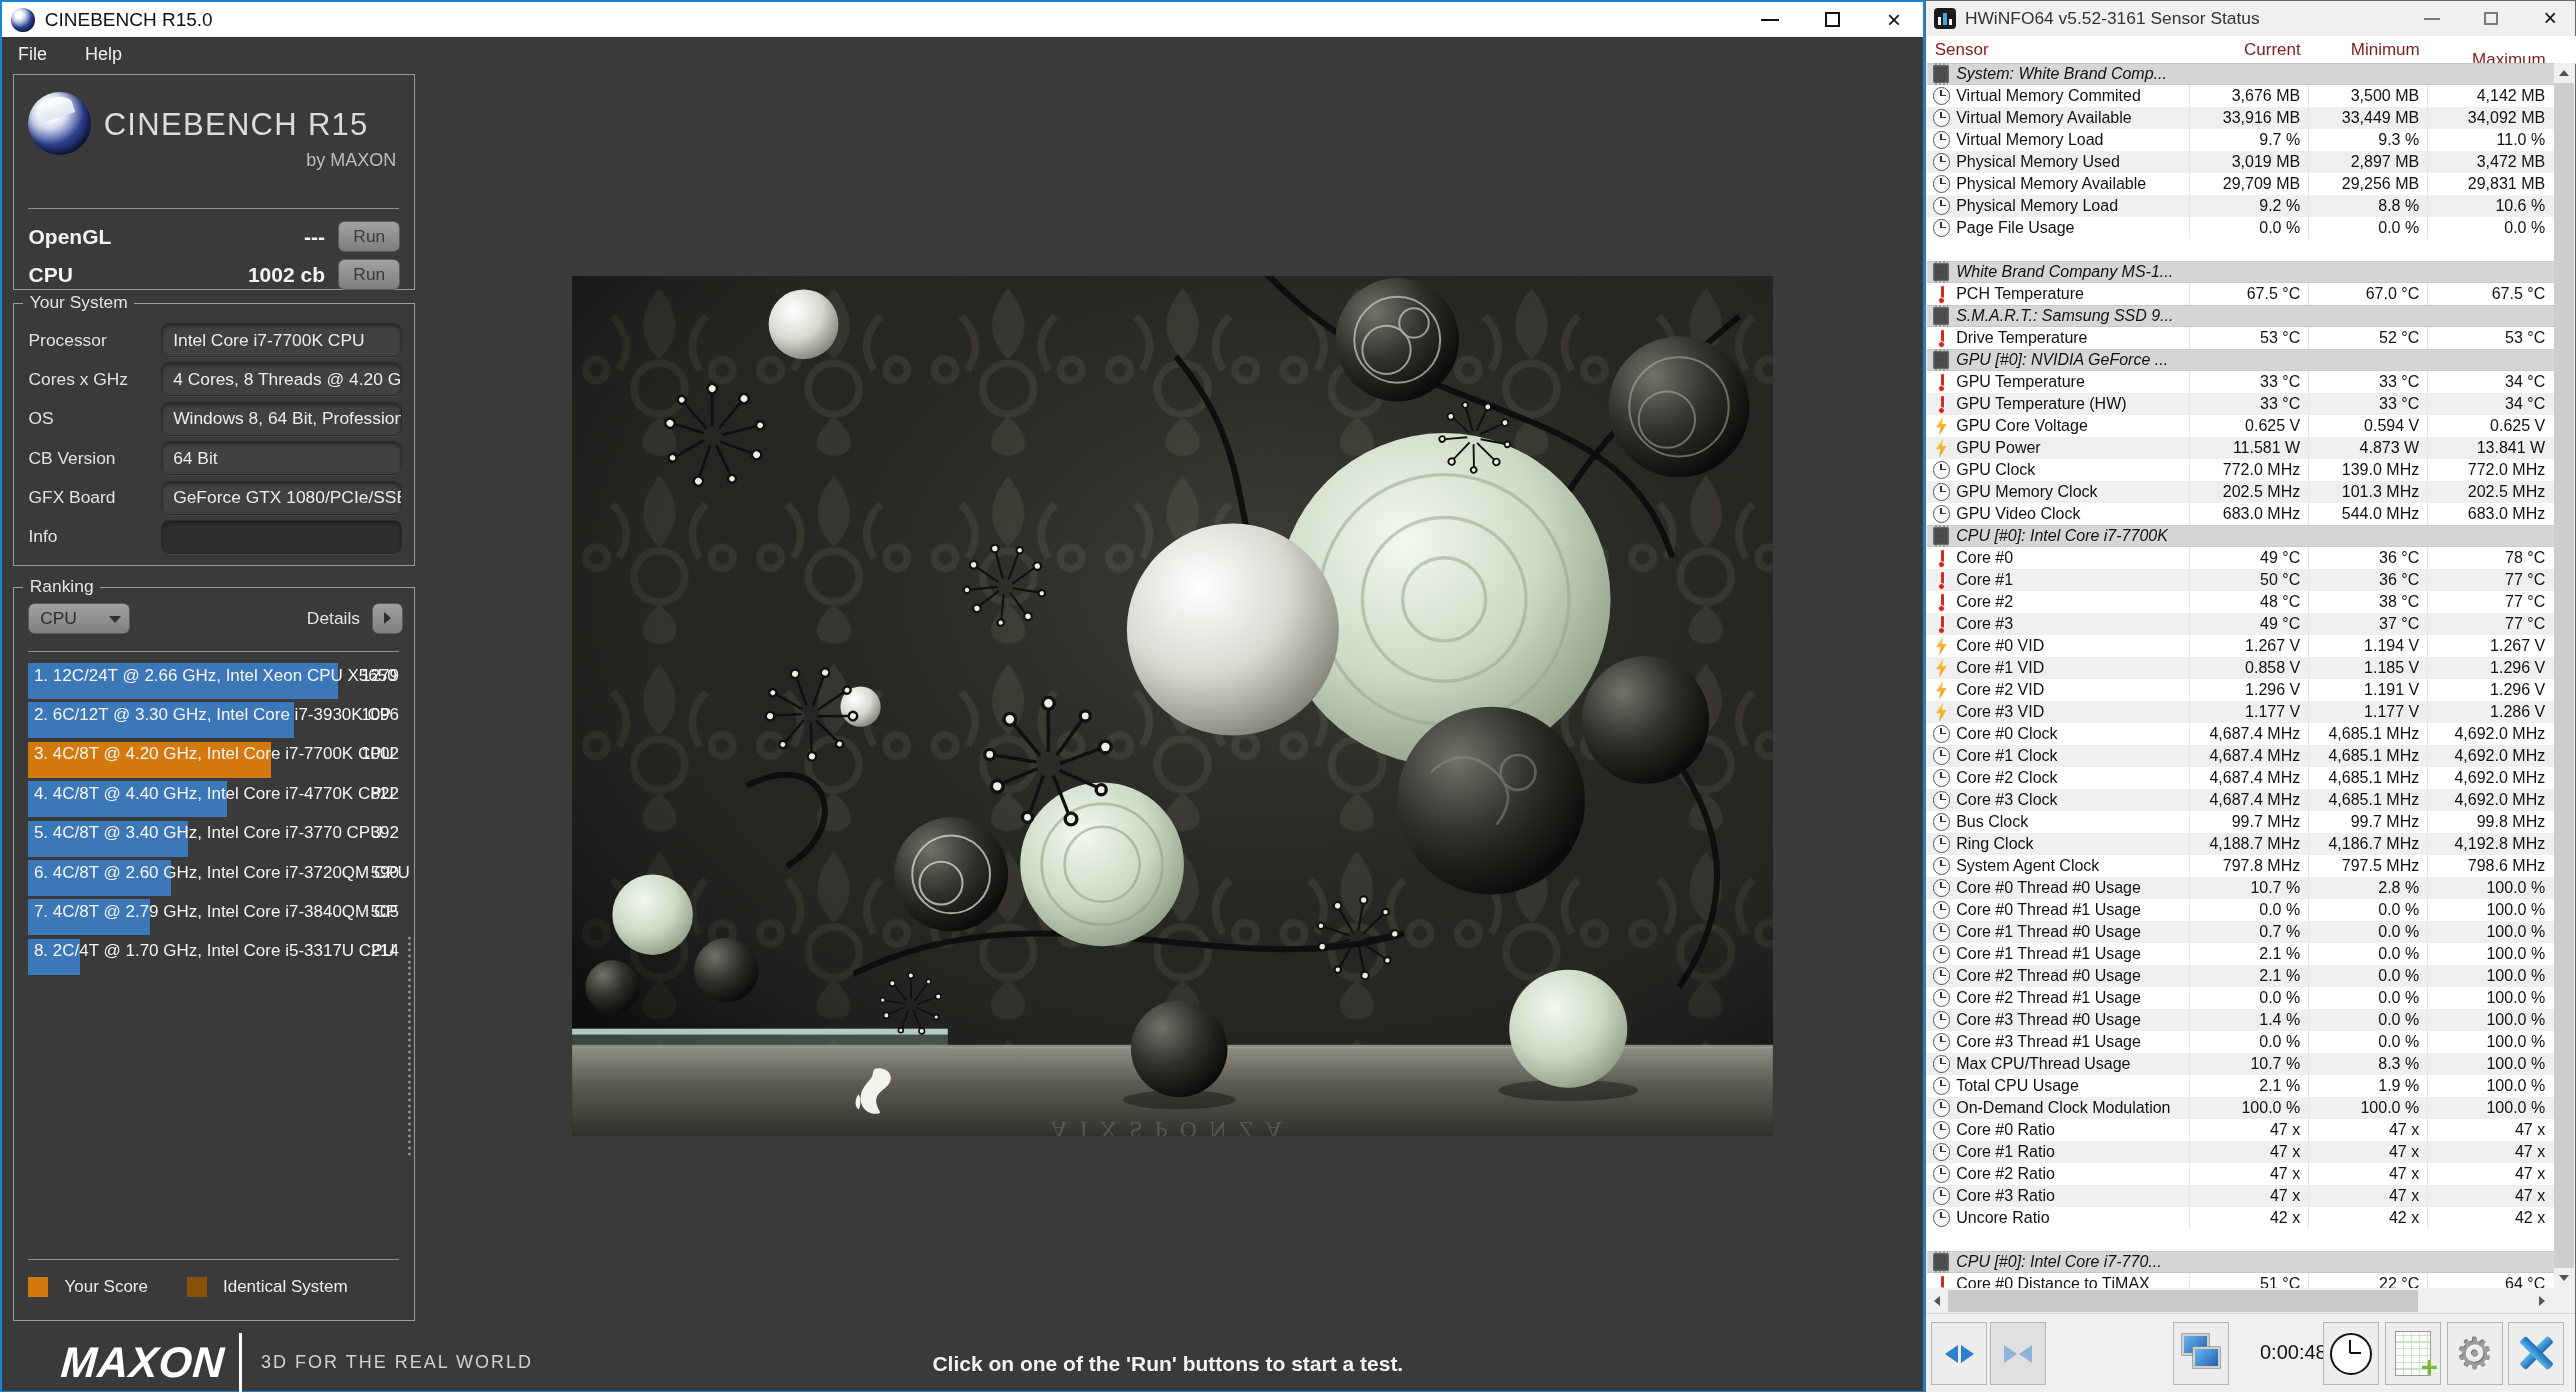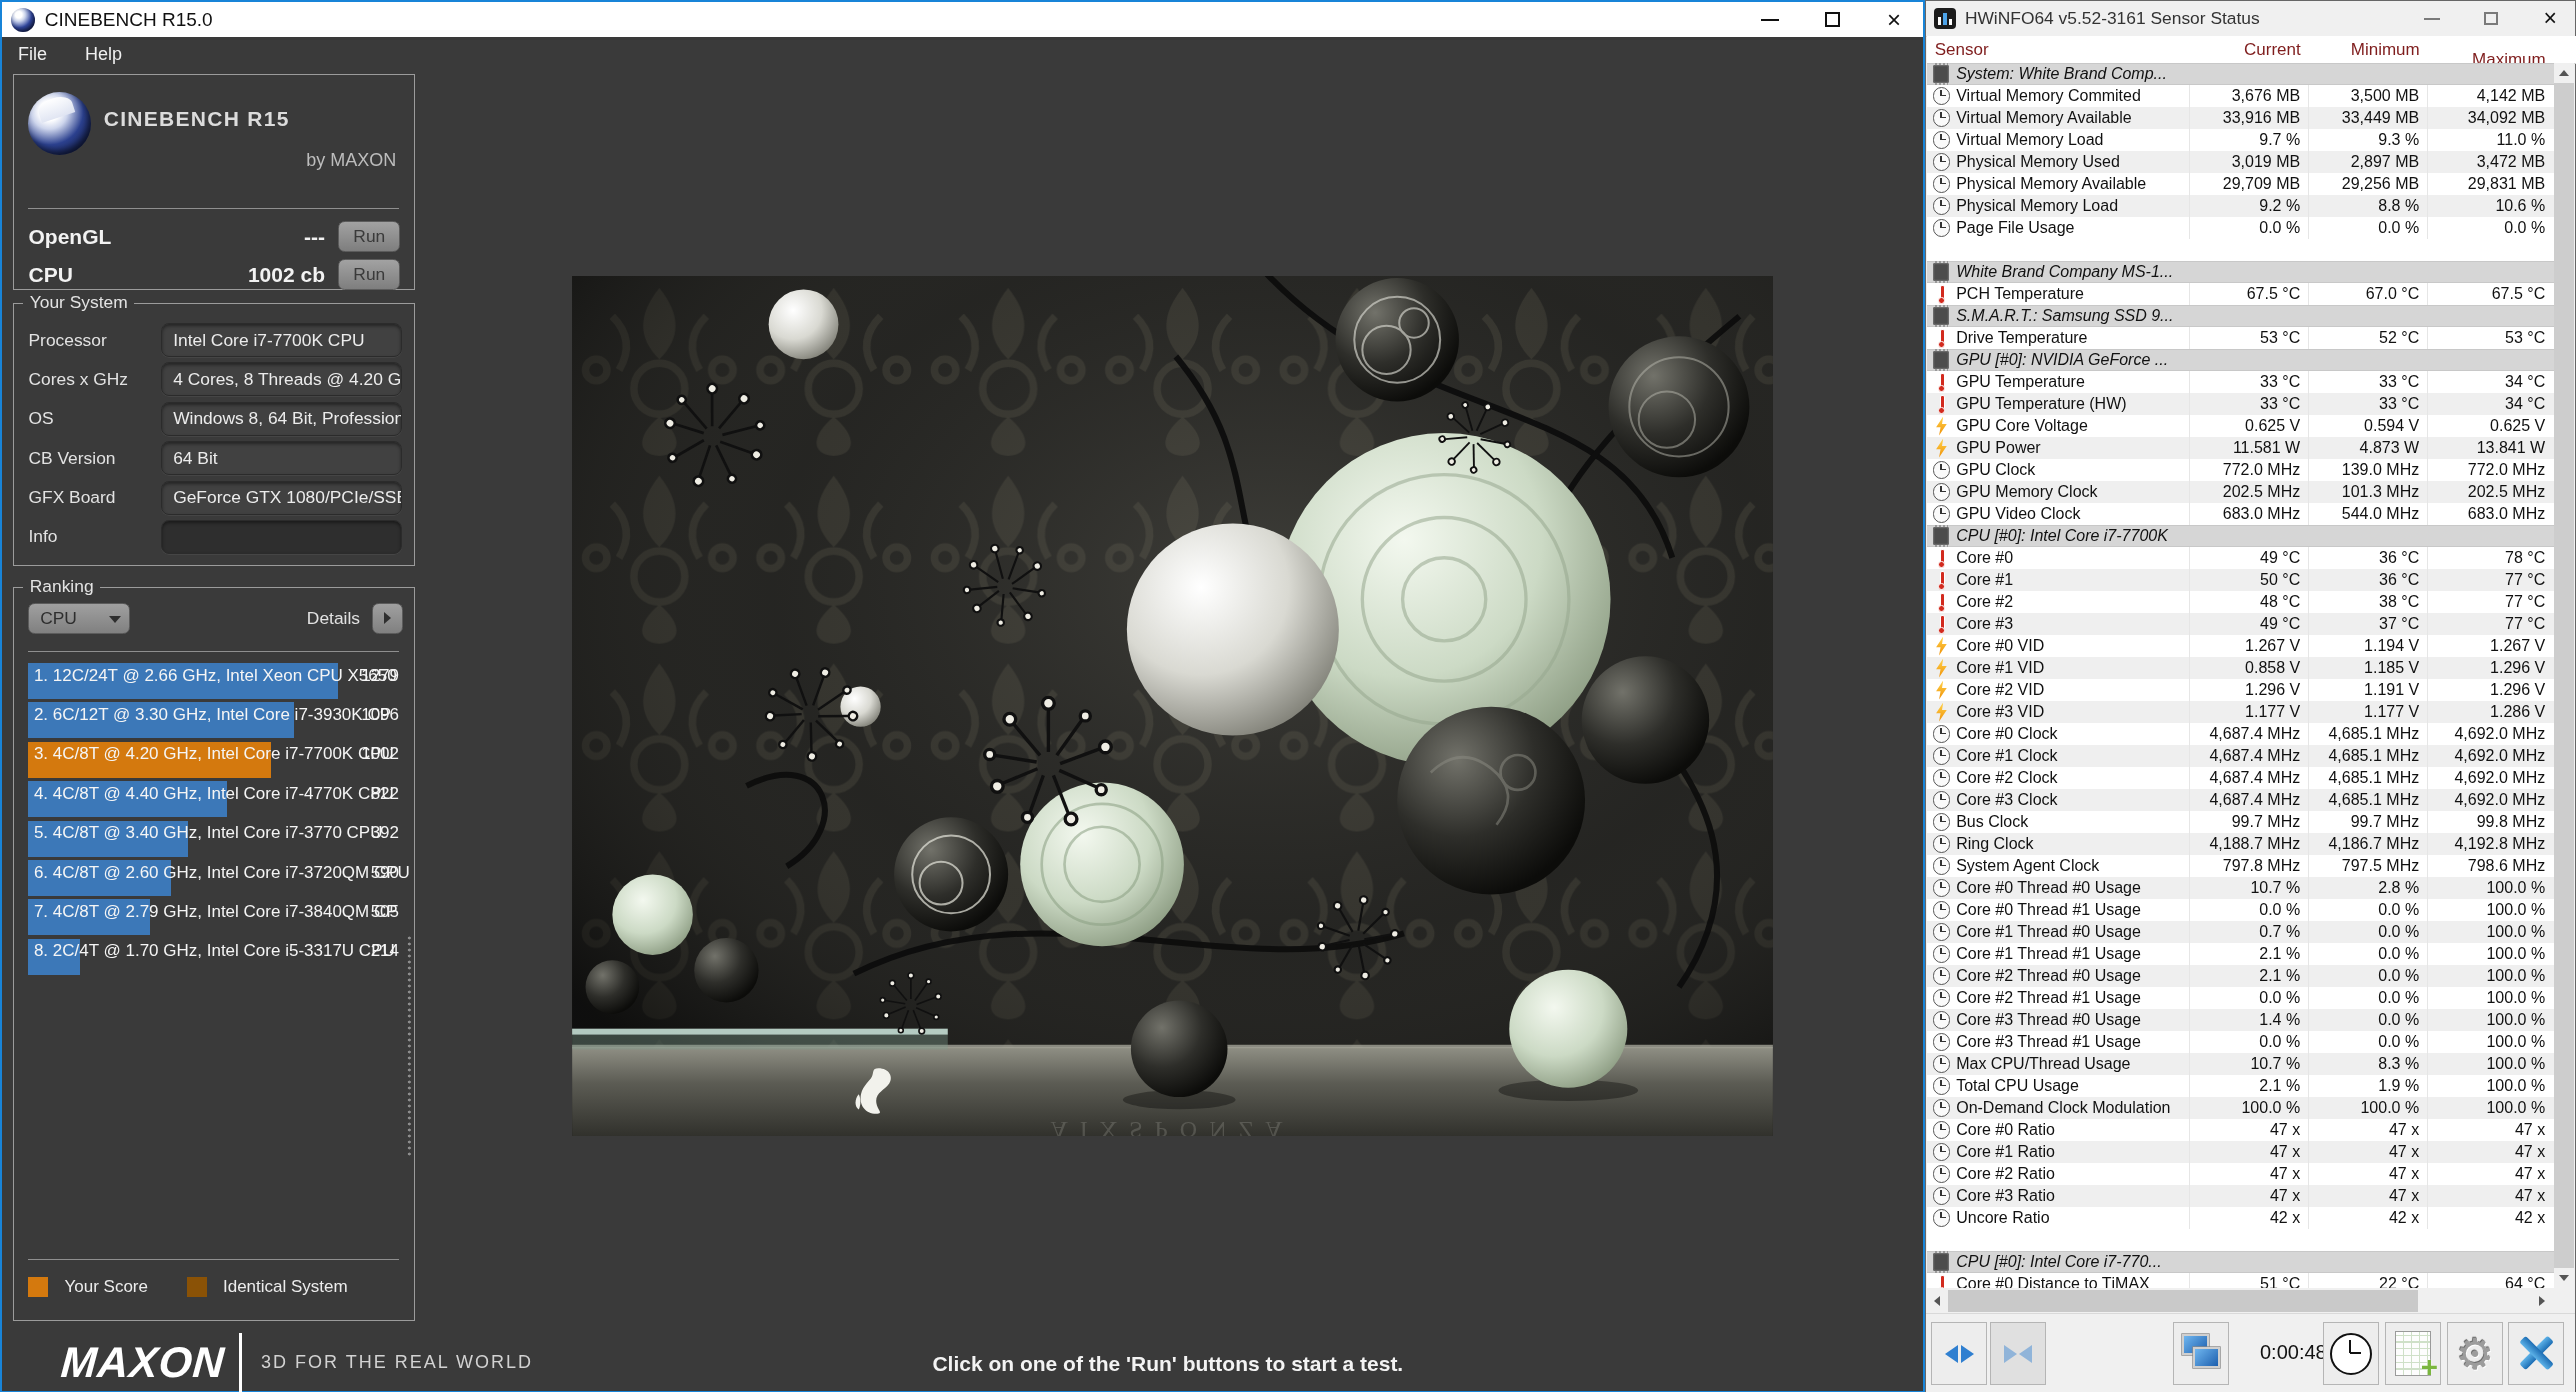--- a/index.html
+++ b/index.html
@@ -18,21 +18,21 @@
   .cb-menubar{position:absolute;left:0;top:35px;right:0;height:34px;background:#3a3a3a;display:flex;align-items:center;gap:38px;padding-left:16px;}
   .cb-menu-item{color:#f0f0f0;font-size:18px;}
 
   .panel{position:absolute;border:1.3px solid #9b9b9b;box-sizing:border-box;}
   .legend{position:absolute;top:-12px;left:9.4px;background:#3a3a3a;padding:0 6.7px;color:#e3e3e3;font-size:17.4px;}
 
   
   .boxA{left:10.7px;top:72px;width:402px;height:216px;}
   .logo-ball{position:absolute;left:14.8px;top:17.4px;width:63px;height:63px;border-radius:50%;background:radial-gradient(circle at 34% 30%, #ffffff 0 16%, #cdd5ec 30%, #2c418f 56%, #090f2e 100%);box-shadow:inset -2.7px -4px 6.7px rgba(0,0,0,.55);}
   .logo-ball::after{content:"";position:absolute;left:9.4px;top:5.4px;width:35px;height:20px;border-radius:50% 50% 0 0;background:linear-gradient(#ffffff,#dfe4f2);transform:rotate(-18deg);opacity:.95;}
-  .logo-title{position:absolute;left:90px;top:32px;font-size:21px;font-weight:700;letter-spacing:1.3px;color:#dcdcdc;}
+  .logo-title{position:absolute;left:90px;top:32px;font-size:31px;font-weight:400;letter-spacing:1.3px;color:#dcdcdc;}
   .logo-sub{position:absolute;right:17.4px;top:75px;font-size:18px;color:#bdbdbd;}
   .boxA-divider{position:absolute;left:14.8px;right:14.8px;top:133px;border-top:1.3px solid #8f8f8f;}
   .score-row{position:absolute;left:14.8px;right:10.7px;height:35px;display:flex;align-items:center;}
   .score-row.ogl{top:144px;} .score-row.cpu{top:182px;}
   .score-label{font-size:21px;font-weight:bold;color:#f2f2f2;}
   .score-value{position:absolute;right:78px;font-size:21px;font-weight:bold;color:#f2f2f2;}
   .run-btn{position:absolute;right:2.7px;width:62px;height:31px;border-radius:6.7px;background:linear-gradient(#a2a2a2,#7e7e7e);border:1.3px solid #5c5c5c;color:#3a3a3a;font-size:17.4px;display:flex;align-items:center;justify-content:center;box-sizing:border-box;}
 
   
   .boxB{left:10.7px;top:301px;width:402px;height:263px;}

